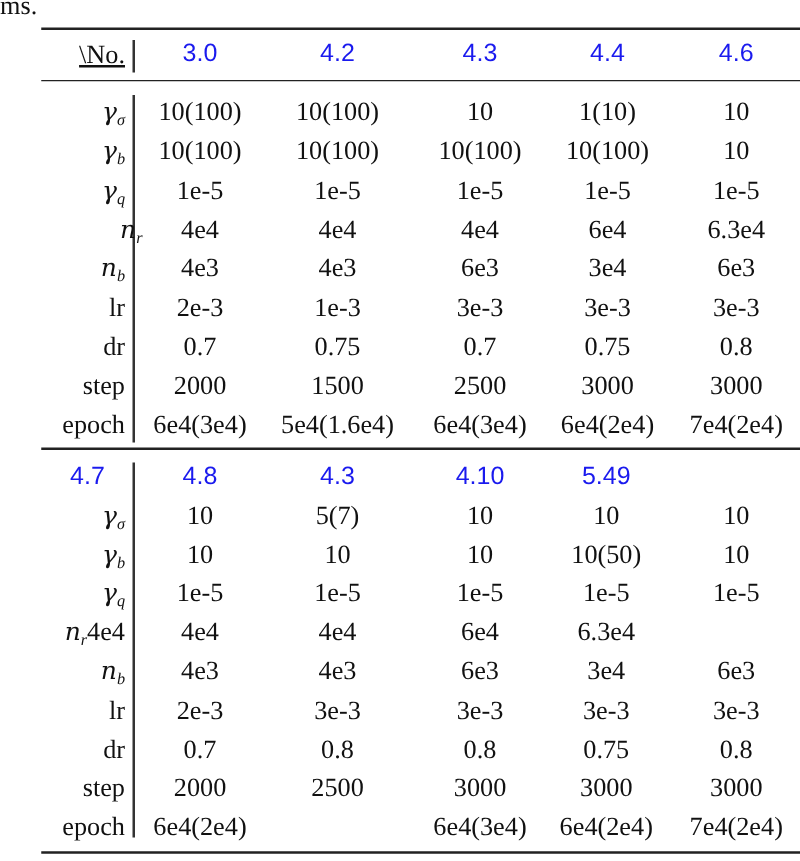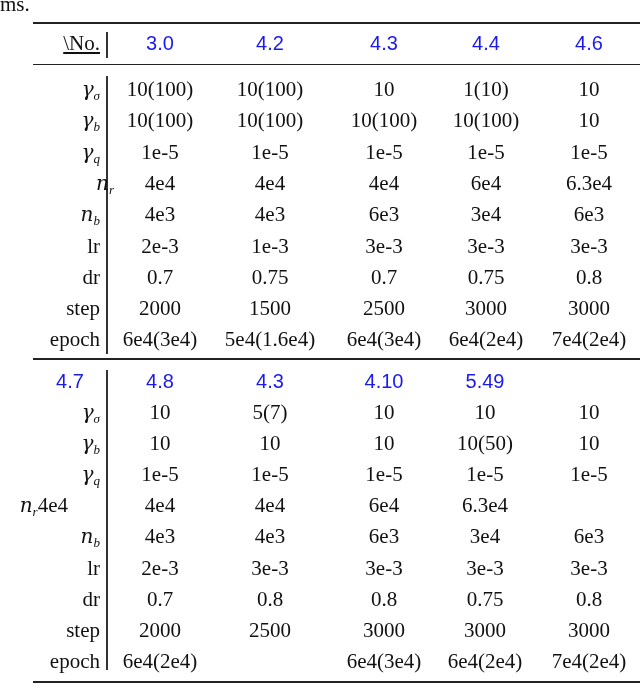--- a/index.html
+++ b/index.html
@@ -151,21 +151,21 @@
     </div>
     <div class="row" style="top: 459.2px;">
       <span class="lbl" style="right: 540px;"><span class="math">γ</span><sub>q</sub></span>
       <span class="cell" style="left: 160px;">1e-5</span>
       <span class="cell" style="left: 270px;">1e-5</span>
       <span class="cell" style="left: 384px;">1e-5</span>
       <span class="cell" style="left: 485px;">1e-5</span>
       <span class="cell" style="left: 589px;">1e-5</span>
     </div>
     <div class="row" style="top: 490.3px;">
-      <span class="lbl" style="right: 572px;"><span class="math">n</span><sub>r</sub><span>4e4</span></span>
+      <span class="lbl" style="right: 540px;"><span class="math">n</span><sub>r</sub><span>4e4</span></span>
       <span class="cell" style="left: 160px;">4e4</span>
       <span class="cell" style="left: 270px;">4e4</span>
       <span class="cell" style="left: 384px;">6e4</span>
       <span class="cell" style="left: 485px;">6.3e4</span>
       <span class="cell" style="left: 589px;"></span>
     </div>
     <div class="row" style="top: 521.4px;">
       <span class="lbl" style="right: 540px;"><span class="math">n</span><sub>b</sub></span>
       <span class="cell" style="left: 160px;">4e3</span>
       <span class="cell" style="left: 270px;">4e3</span>

